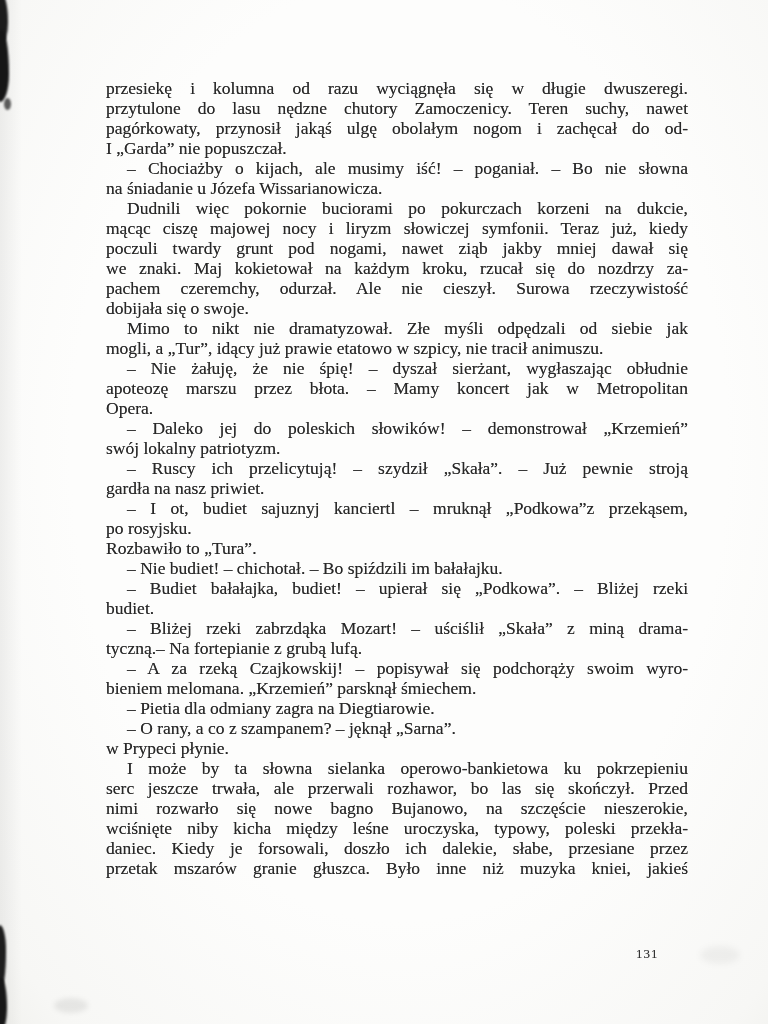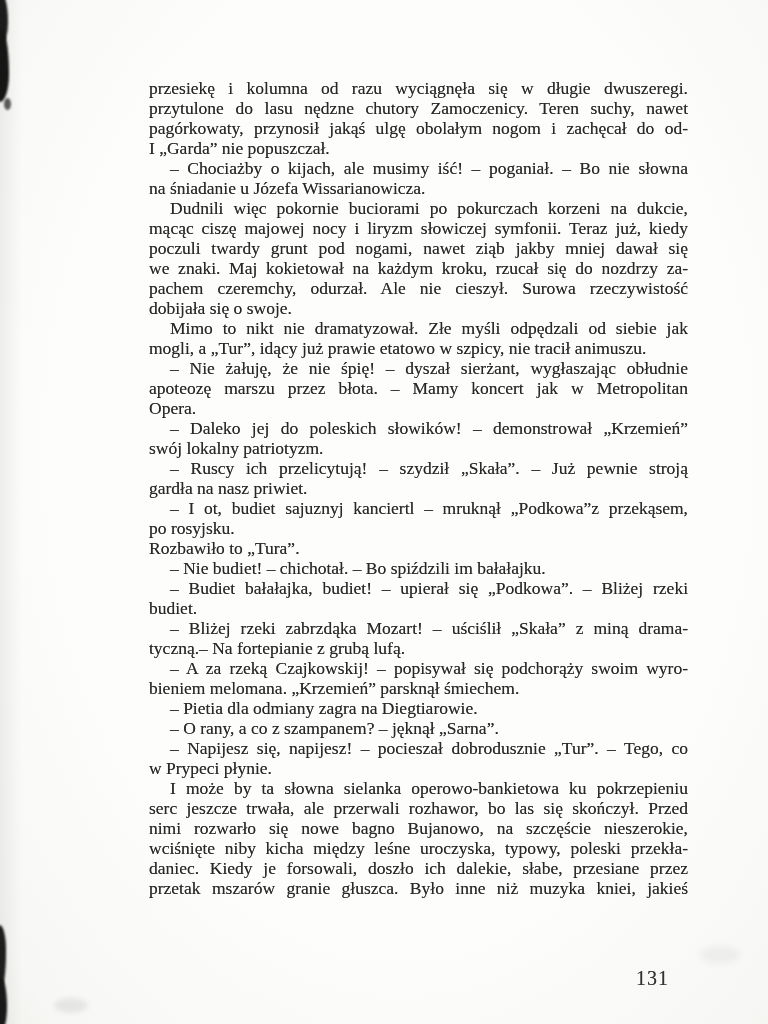--- a/index.html
+++ b/index.html
@@ -53,29 +53,28 @@
     color: #282828;
     font-size: 17.5px;
     line-height: 20px;
     text-shadow: 0 0 0.5px rgba(20,20,20,0.55);
   }
   .line {
     height: 20px;
     text-align: justify;
     text-align-last: justify;
     white-space: nowrap;
-    margin-left: 43px;
   }
   .line.para-end { text-align-last: left; }
   .line.indent { text-indent: 21px; }
   .page-number {
     position: absolute;
-    left: 636px; top: 967px;
+    left: 636px; top: 946px;
     color: #333;
-    font-size: 20px;
+    font-size: 13px;
     letter-spacing: 1px;
     text-shadow: 0 0 0.5px rgba(20,20,20,0.5);
     font-family: Liberation Serif, serif;
   }
 </style>
 </head>
 <body>
 
 <div class="page">
   <div class="edge-shade"></div>
@@ -114,21 +113,20 @@
       <div class="line para-end">Rozbawiło to „Tura”.</div>
       <div class="line indent para-end">– Nie budiet! – chichotał. – Bo spiździli im bałałajku.</div>
       <div class="line indent">– Budiet bałałajka, budiet! – upierał się „Podkowa”. – Bliżej rzeki</div>
       <div class="line para-end">budiet.</div>
       <div class="line indent">– Bliżej rzeki zabrzdąka Mozart! – uściślił „Skała” z miną drama-</div>
       <div class="line para-end">tyczną.– Na fortepianie z grubą lufą.</div>
       <div class="line indent">– A za rzeką Czajkowskij! – popisywał się podchorąży swoim wyro-</div>
       <div class="line para-end">bieniem melomana. „Krzemień” parsknął śmiechem.</div>
       <div class="line indent para-end">– Pietia dla odmiany zagra na Diegtiarowie.</div>
       <div class="line indent para-end">– O rany, a co z szampanem? – jęknął „Sarna”.</div>
-      <div class="line indent">– Napijesz się, napijesz! – pocieszał dobrodusznie „Tur”. – Tego, co</div>
       <div class="line para-end">w Prypeci płynie.</div>
       <div class="line indent">I może by ta słowna sielanka operowo-bankietowa ku pokrzepieniu</div>
       <div class="line">serc jeszcze trwała, ale przerwali rozhawor, bo las się skończył. Przed</div>
       <div class="line">nimi rozwarło się nowe bagno Bujanowo, na szczęście nieszerokie,</div>
       <div class="line">wciśnięte niby kicha między leśne uroczyska, typowy, poleski przekła-</div>
       <div class="line">daniec. Kiedy je forsowali, doszło ich dalekie, słabe, przesiane przez</div>
       <div class="line">przetak mszarów granie głuszca. Było inne niż muzyka kniei, jakieś</div>
     </div>
 
   <div class="page-number">131</div>

